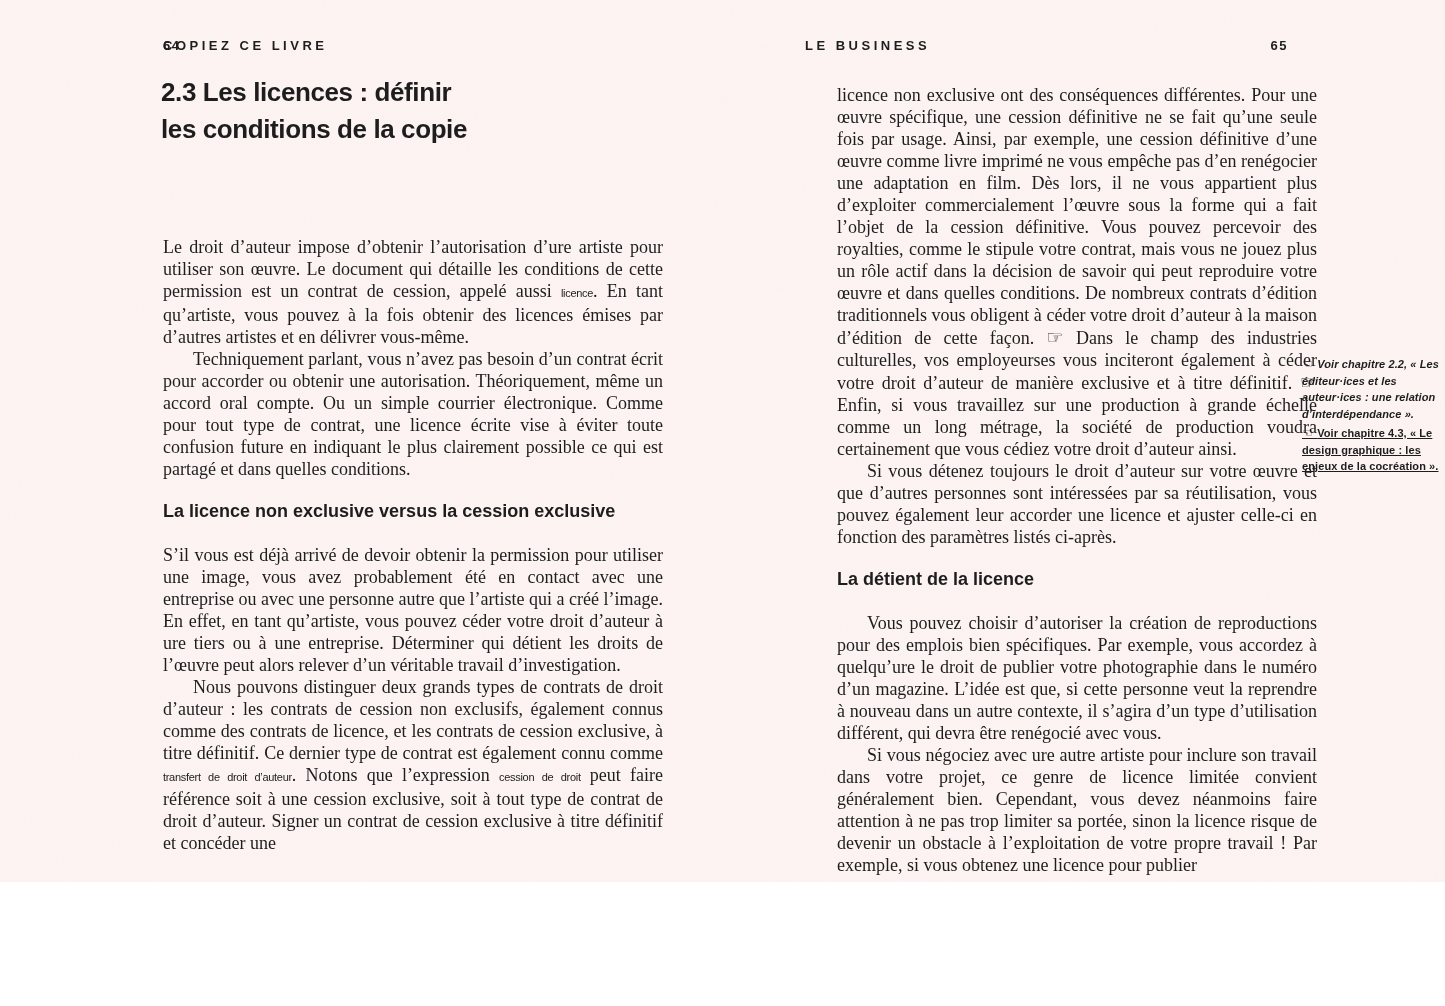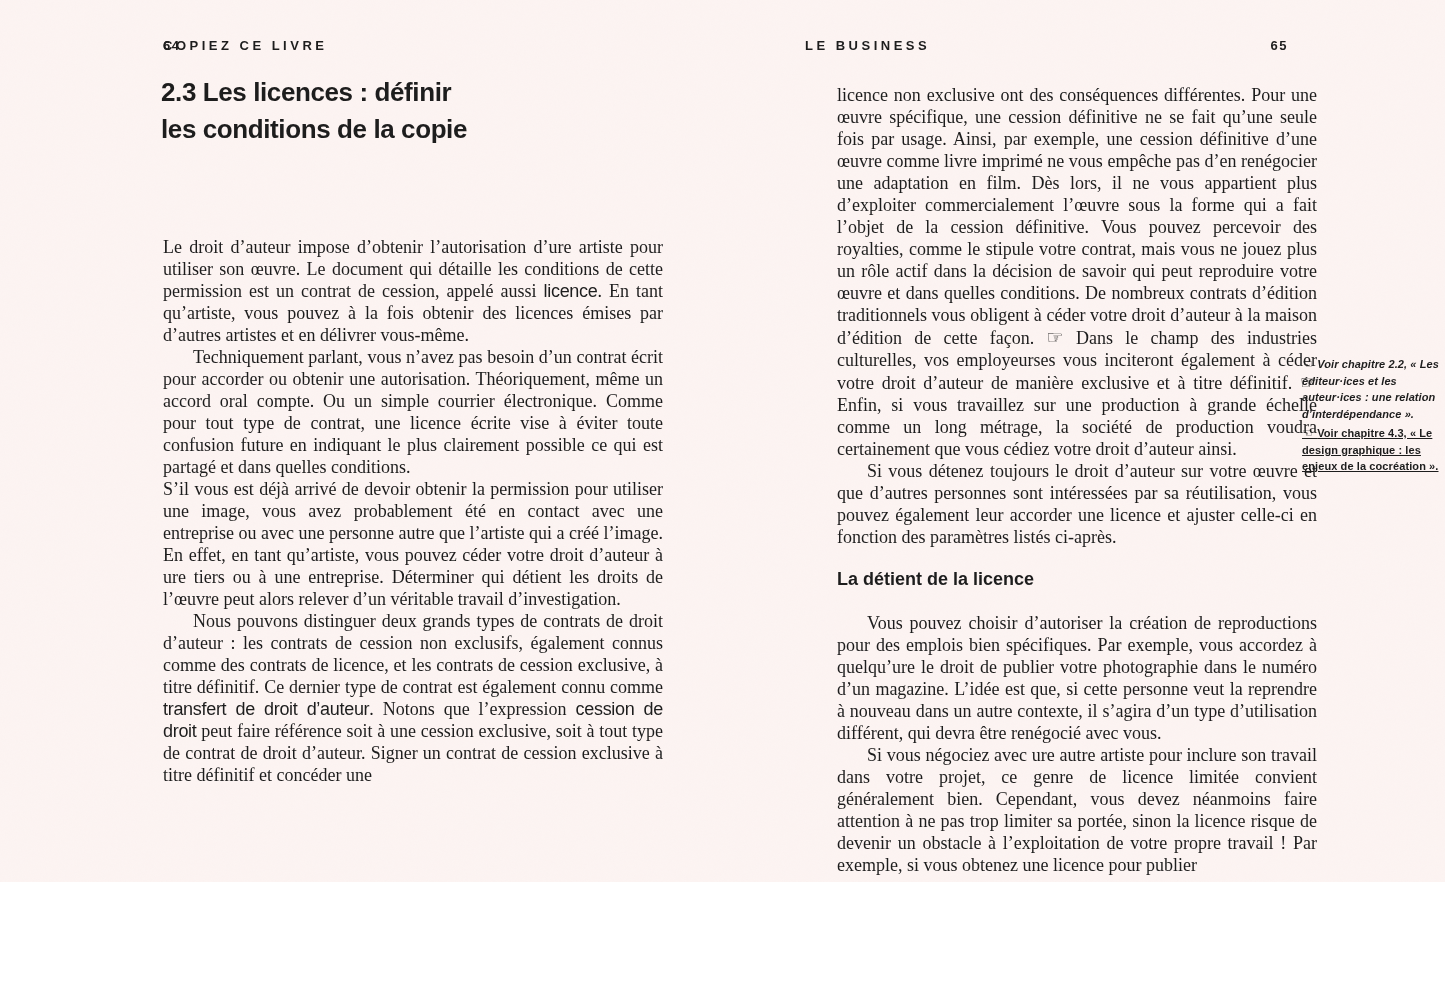--- a/index.html
+++ b/index.html
@@ -74,21 +74,21 @@
     margin: 20px 0 21px 0;
     font-family: "Liberation Sans", sans-serif;
     font-weight: 700;
     font-size: 18px;
     line-height: 23px;
     letter-spacing: 0;
   }
 
   .seg-sans {
     font-family: "Liberation Sans", sans-serif;
-    font-size: 18px;
+    font-size: 11px;
     letter-spacing: -0.3px;
   }
   .seg-hand {
     font-family: "DejaVu Sans", sans-serif;
     font-size: 19px;
   }
 
   
   #margin-notes { left: 1302px; top: 0; width: 138px; height: 1006px; pointer-events: none; }
   .margin-note {
@@ -122,20 +122,21 @@
   <div class="layer pagenum" id="left-page-number">64</div>
 
   <div class="layer runhead" id="left-running-head">COPIEZ CE LIVRE</div>
 
   <h1 class="layer" id="chapter-heading">2.3 Les licences : définir
 les conditions de la copie</h1>
 
   <div class="layer" id="left-body">
       <p class="para"><span>Le droit d’auteur impose d’obtenir l’autorisation d’ure artiste pour utiliser son œuvre. Le document qui détaille les conditions de cette permission est un contrat de cession, appelé aussi </span><span class="seg-sans">licence</span><span>. En tant qu’artiste, vous pouvez à la fois obtenir des licences émises par d’autres artistes et en délivrer vous-même.</span></p>
       <p class="para indent"><span>Techniquement parlant, vous n’avez pas besoin d’un contrat écrit pour accorder ou obtenir une autorisation. Théoriquement, même un accord oral compte. Ou un simple courrier électronique. Comme pour tout type de contrat, une licence écrite vise à éviter toute confusion future en indiquant le plus clairement possible ce qui est partagé et dans quelles conditions.</span></p>
+      <h3 class="subhead">La licence non exclusive versus la cession exclusive</h3>
       <p class="para"><span>S’il vous est déjà arrivé de devoir obtenir la permission pour utiliser une image, vous avez probablement été en contact avec une entreprise ou avec une personne autre que l’artiste qui a créé l’image. En effet, en tant qu’artiste, vous pouvez céder votre droit d’auteur à ure tiers ou à une entreprise. Déterminer qui détient les droits de l’œuvre peut alors relever d’un véritable travail d’investigation.</span></p>
       <p class="para indent"><span>Nous pouvons distinguer deux grands types de contrats de droit d’auteur : les contrats de cession non exclusifs, également connus comme des contrats de licence, et les contrats de cession exclusive, à titre définitif. Ce dernier type de contrat est également connu comme </span><span class="seg-sans">transfert de droit d’auteur</span><span>. Notons que l’expression </span><span class="seg-sans">cession de droit</span><span> peut faire référence soit à une cession exclusive, soit à tout type de contrat de droit d’auteur. Signer un contrat de cession exclusive à titre définitif et concéder une</span></p>
     </div>
 
   <div class="layer" id="right-header">
     <span class="runhead">LE BUSINESS</span>
     <span class="pagenum">65</span>
   </div>
 
   <div class="layer" id="right-body">

